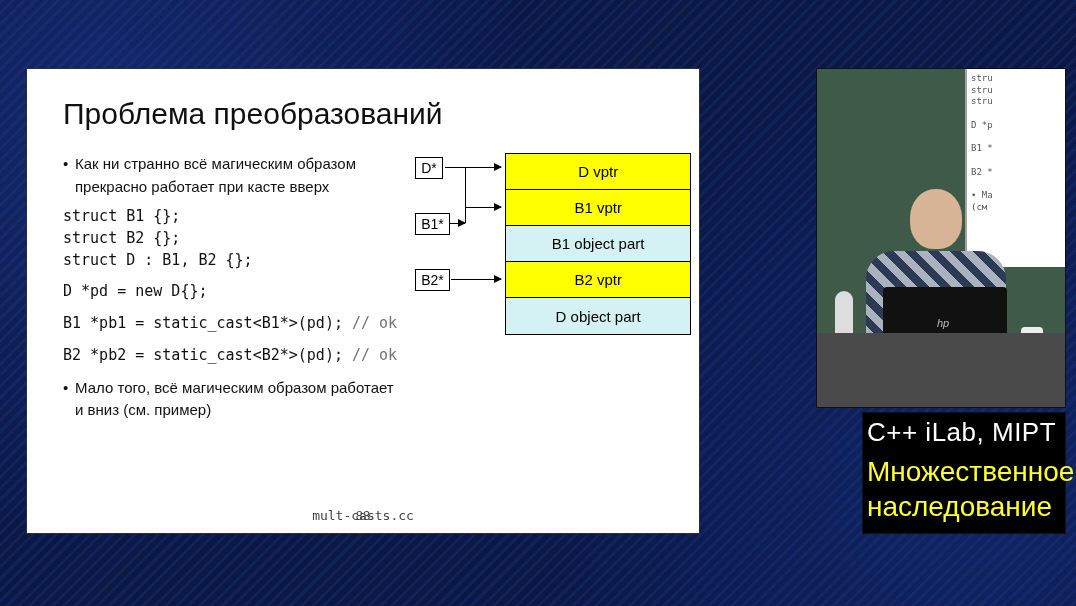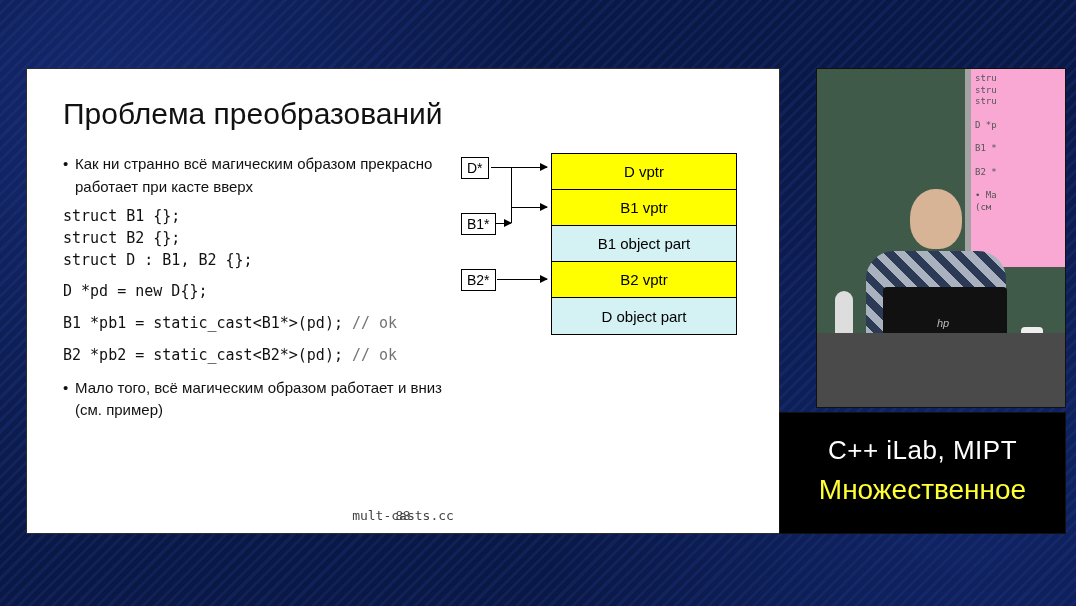--- a/index.html
+++ b/index.html
@@ -12,21 +12,21 @@
       radial-gradient(circle at 90% 80%, rgba(30,60,160,0.35) 0, transparent 40%),
       repeating-linear-gradient(135deg, rgba(60,100,220,0.12) 0 3px, transparent 3px 8px);
     position: relative;
     font-family: Arial, "Helvetica Neue", sans-serif;
     overflow: hidden;
   }
   .slide {
     position: absolute;
     left: 26px;
     top: 68px;
-    width: 754px;
+    width: 674px;
     height: 466px;
     background: #fff;
     border: 1px solid #2d2d2d;
     padding: 28px 36px 16px 36px;
   }
   .slide h1 {
     font-size: 30px;
     font-weight: 400;
     color: #111;
     margin-bottom: 22px;
@@ -114,47 +114,47 @@
     top: 68px;
     width: 250px;
     height: 340px;
     background: #415a45;
     border: 1px solid #111;
     overflow: hidden;
   }
   .cam .board { position:absolute; inset:0; background: linear-gradient(#3f5a49 0 78%, #555 78% 100%); }
   .cam .screen {
     position: absolute; right: -8px; top: -2px; width: 108px; height: 200px;
-    background: #f9a8d4; border-left: 6px solid #a3a3a3;
+    background: #ffffff; border-left: 2px solid #a3a3a3;
     font-family: monospace; font-size: 9px; color: #555; padding: 6px 4px;
     line-height: 1.3; overflow: hidden;
   }
   .cam .person {
     position: absolute; left: 44px; top: 120px; width: 150px; height: 190px;
   }
   .cam .head { width: 52px; height: 60px; background: #d8b496; border-radius: 48% 48% 44% 44%; margin: 0 auto; }
   .cam .torso { width: 140px; height: 120px; margin: 2px auto 0;
     background: repeating-linear-gradient(45deg,#2c3a55 0 8px,#aab2bf 8px 16px);
     border-radius: 28px 28px 6px 6px; }
   .cam .desk { position:absolute; bottom:0; left:0; right:0; height:74px; background:#4a4a4a; }
   .cam .laptop { position:absolute; bottom:46px; left:66px; width:124px; height:74px; background:#111; border-radius:4px; }
   .cam .laptop::after { content:"hp"; color:#bbb; font-size:11px; position:absolute; left:54px; top:30px; font-style:italic; }
   .cam .mic { position:absolute; bottom:60px; left:18px; width:18px; height:56px; background:#ddd; border-radius:9px; }
   .cam .cup { position:absolute; bottom:54px; right:22px; width:22px; height:26px; background:#eee; border-radius:4px; }
 
   .info {
     position: absolute;
     right: 10px;
     top: 412px;
-    width: 287px;
+    width: 204px;
     height: 122px;
     background: #000;
     border: 1px solid #111;
-    text-align: center;
-    padding: 22px 4px;
+    text-align: left;
+    padding: 4px 4px;
   }
   .info .line1 { color: #fff; font-size: 26px; letter-spacing: 0.5px; margin-bottom: 6px; }
   .info .line2 { color: #ffff33; font-size: 28px; line-height: 1.25; }
 </style>
 </head>
 <body>
 
 <div class="slide">
   <h1>Проблема преобразований</h1>
   <div class="slide-body">
@@ -227,14 +227,15 @@
   <div class="laptop"></div>
   <div class="mic"></div>
   <div class="cup"></div>
   <div class="desk"></div>
 </div>
 
 <div class="info">
   <div class="line1">C++ iLab, MIPT</div>
   <div class="line2">
     <span>Множественное</span><br>
+    <span>наследование</span>
   </div>
 </div>
 
 </body></html>

